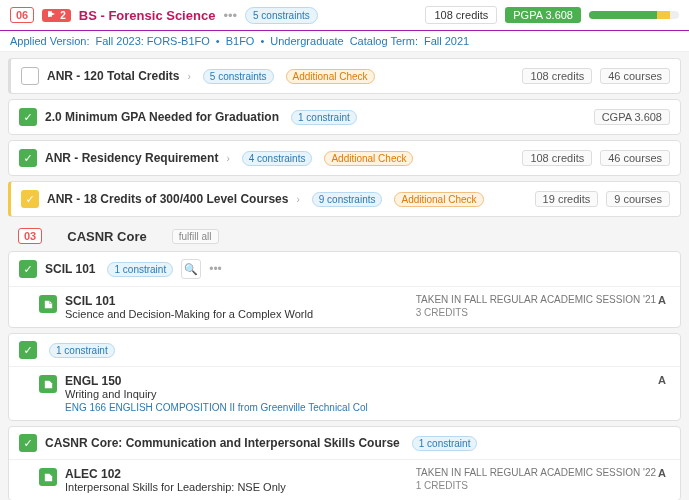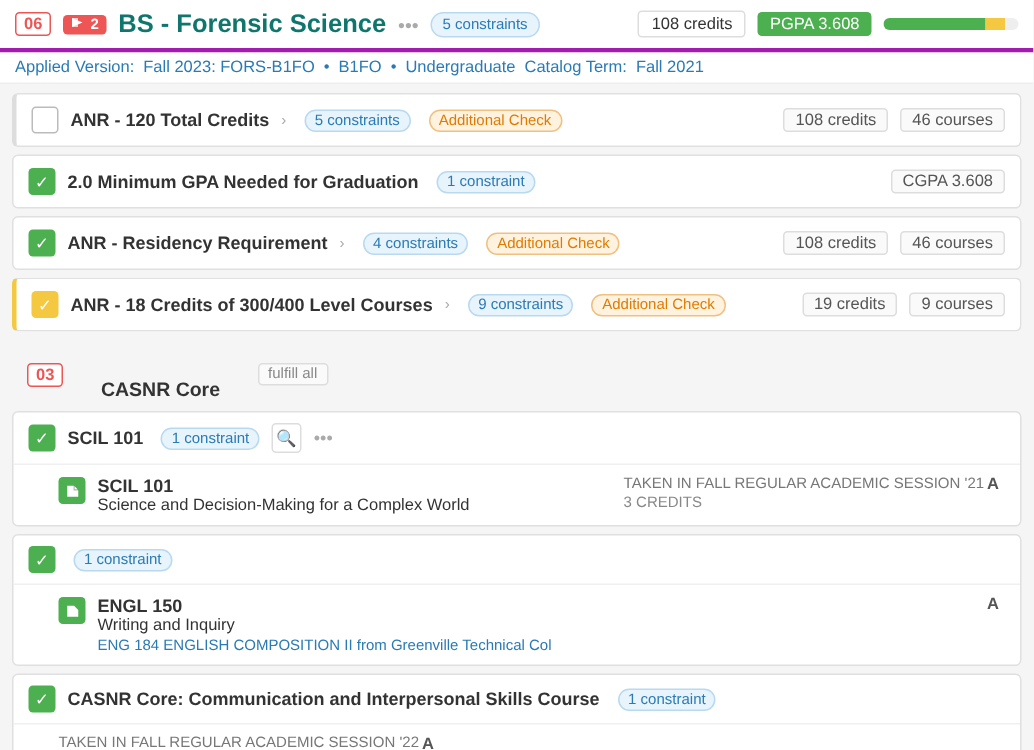--- a/index.html
+++ b/index.html
@@ -1,21 +1,21 @@
 <!DOCTYPE html>
 <html><head>
   <meta charset="utf-8">
   <style>
     * { box-sizing: border-box; margin: 0; padding: 0; }
     body { font-family: Arial, sans-serif; font-size: 12px; background: #f5f5f5; color: #333; width: 689px; min-height: 500px; overflow: hidden; }
 
-    .top-bar { display: flex; align-items: center; padding: 6px 10px; background: #fff; border-bottom: 3px solid #a21caf; gap: 8px; }
+    .top-bar { display: flex; align-items: center; padding: 6px 10px; background: #fff; border-bottom: 1px solid #a21caf; gap: 8px; }
     .badge-06 { background: #fff; border: 1.5px solid #e55; color: #e55; font-size: 11px; font-weight: bold; padding: 1px 5px; border-radius: 3px; }
     .badge-red { background: #e55; color: #fff; font-size: 10px; font-weight: bold; padding: 1px 5px; border-radius: 3px; display: flex; align-items: center; gap: 3px; }
-    .degree-title { font-size: 17px; font-weight: bold; color: #0f766e; }
+    .degree-title { font-size: 13px; font-weight: bold; color: #be185d; }
     .constraint-badge { background: #e8f4fb; color: #2a7ab5; font-size: 10px; padding: 2px 7px; border-radius: 10px; border: 1px solid #b8d9f0; }
     .credits-badge-top { background: #fff; border: 1px solid #ddd; font-size: 11px; padding: 2px 8px; border-radius: 3px; }
     .gpa-badge { background: #4caf50; color: #fff; font-size: 11px; padding: 2px 8px; border-radius: 3px; }
     .progress-bar-wrap { width: 90px; height: 8px; background: #eee; border-radius: 4px; overflow: hidden; display: flex; }
     .progress-green { background: #4caf50; height: 100%; }
     .progress-yellow { background: #f5c842; height: 100%; }
 
     .sub-bar { padding: 4px 10px; background: #fff; border-bottom: 1px solid #eee; font-size: 11px; color: #555; display: flex; gap: 6px; align-items: center; }
     .sub-bar span { color: #2a7ab5; }
 
@@ -33,21 +33,21 @@
     .arrow-icon { color: #aaa; font-size: 10px; }
     .badge-small { font-size: 10px; padding: 1px 6px; border-radius: 10px; border: 1px solid; margin-left: 4px; }
     .badge-blue { background: #e8f4fb; color: #2a7ab5; border-color: #b8d9f0; }
     .badge-orange { background: #fff3e0; color: #e07b00; border-color: #f0c080; }
 
     .row-right { display: flex; align-items: center; gap: 8px; font-size: 11px; color: #555; }
     .stat-box { border: 1px solid #ddd; padding: 1px 7px; border-radius: 3px; font-size: 11px; background: #fafafa; }
 
     .section-header { display: flex; align-items: center; gap: 25px; padding: 6px 10px 3px 10px; }
     .section-num { background: #fff; border: 1.5px solid #e55; color: #e55; font-size: 11px; font-weight: bold; padding: 1px 5px; border-radius: 3px; }
-    .section-name { font-size: 13px; font-weight: bold; color: #333; margin-top: 20px; }
+    .section-name { font-size: 13px; font-weight: bold; color: #333; }
     .fulfill-badge { font-size: 10px; color: #888; border: 1px solid #ddd; padding: 1px 6px; border-radius: 3px; background: #fafafa; }
 
     .sub-section { background: #fff; border: 1px solid #e0e0e0; border-radius: 4px; margin: 4px 0 0 0; padding: 0; }
     .sub-section-header { display: flex; align-items: center; gap: 8px; padding: 7px 10px; border-bottom: 1px solid #f0f0f0; }
     .sub-section-title { font-size: 12px; font-weight: bold; color: #333; }
 
     .course-row { display: flex; align-items: flex-start; justify-content: space-between; padding: 7px 14px 7px 30px; border-bottom: 1px solid #f5f5f5; }
     .course-row:last-child { border-bottom: none; }
     .course-left { display: flex; align-items: flex-start; gap: 8px; }
     .course-icon { width: 18px; height: 18px; background: #4caf50; border-radius: 3px; display: flex; align-items: center; justify-content: center; flex-shrink: 0; margin-top: 1px; }
@@ -197,36 +197,47 @@
     <div class="course-row">
       <div class="course-left">
         <div class="course-icon">
           <svg viewBox="0 0 12 12">
               <path d="M2 2 L7 2 L10 5 L10 10 L2 10 Z" fill="white"></path>
             </svg>
         </div>
         <div>
           <div class="course-code">ENGL 150</div>
           <div class="course-desc">Writing and Inquiry</div>
-          <div class="course-sub">ENG 184 ENGLISH COMPOSITION II from Greenville Technical Col</div>
+          <div class="course-sub">ENG 166 ENGLISH COMPOSITION II from Greenville Technical Col</div>
         </div>
       </div>
       <div class="course-right">
         <span class="grade-badge">A</span>
       </div>
     </div>
   </div>
 
   <div class="sub-section" style="margin-top:5px;">
     <div class="sub-section-header">
       <div class="check-green">✓</div>
       <span class="sub-section-title">CASNR Core: Communication and Interpersonal Skills Course</span>
       <span class="badge-small badge-blue">1 constraint</span>
     </div>
     <div class="course-row">
+      <div class="course-left">
+        <div class="course-icon">
+          <svg viewBox="0 0 12 12">
+              <path d="M2 2 L7 2 L10 5 L10 10 L2 10 Z" fill="white"></path>
+            </svg>
+        </div>
+        <div>
+          <div class="course-code">ALEC 102</div>
+          <div class="course-desc">Interpersonal Skills for Leadership: NSE Only</div>
+        </div>
+      </div>
       <div class="course-right">
         <div>
           <div class="session-text">TAKEN IN FALL REGULAR ACADEMIC SESSION '22</div>
           <div class="credits-line">1 CREDITS</div>
         </div>
         <span class="grade-badge">A</span>
       </div>
     </div>
   </div>
 

